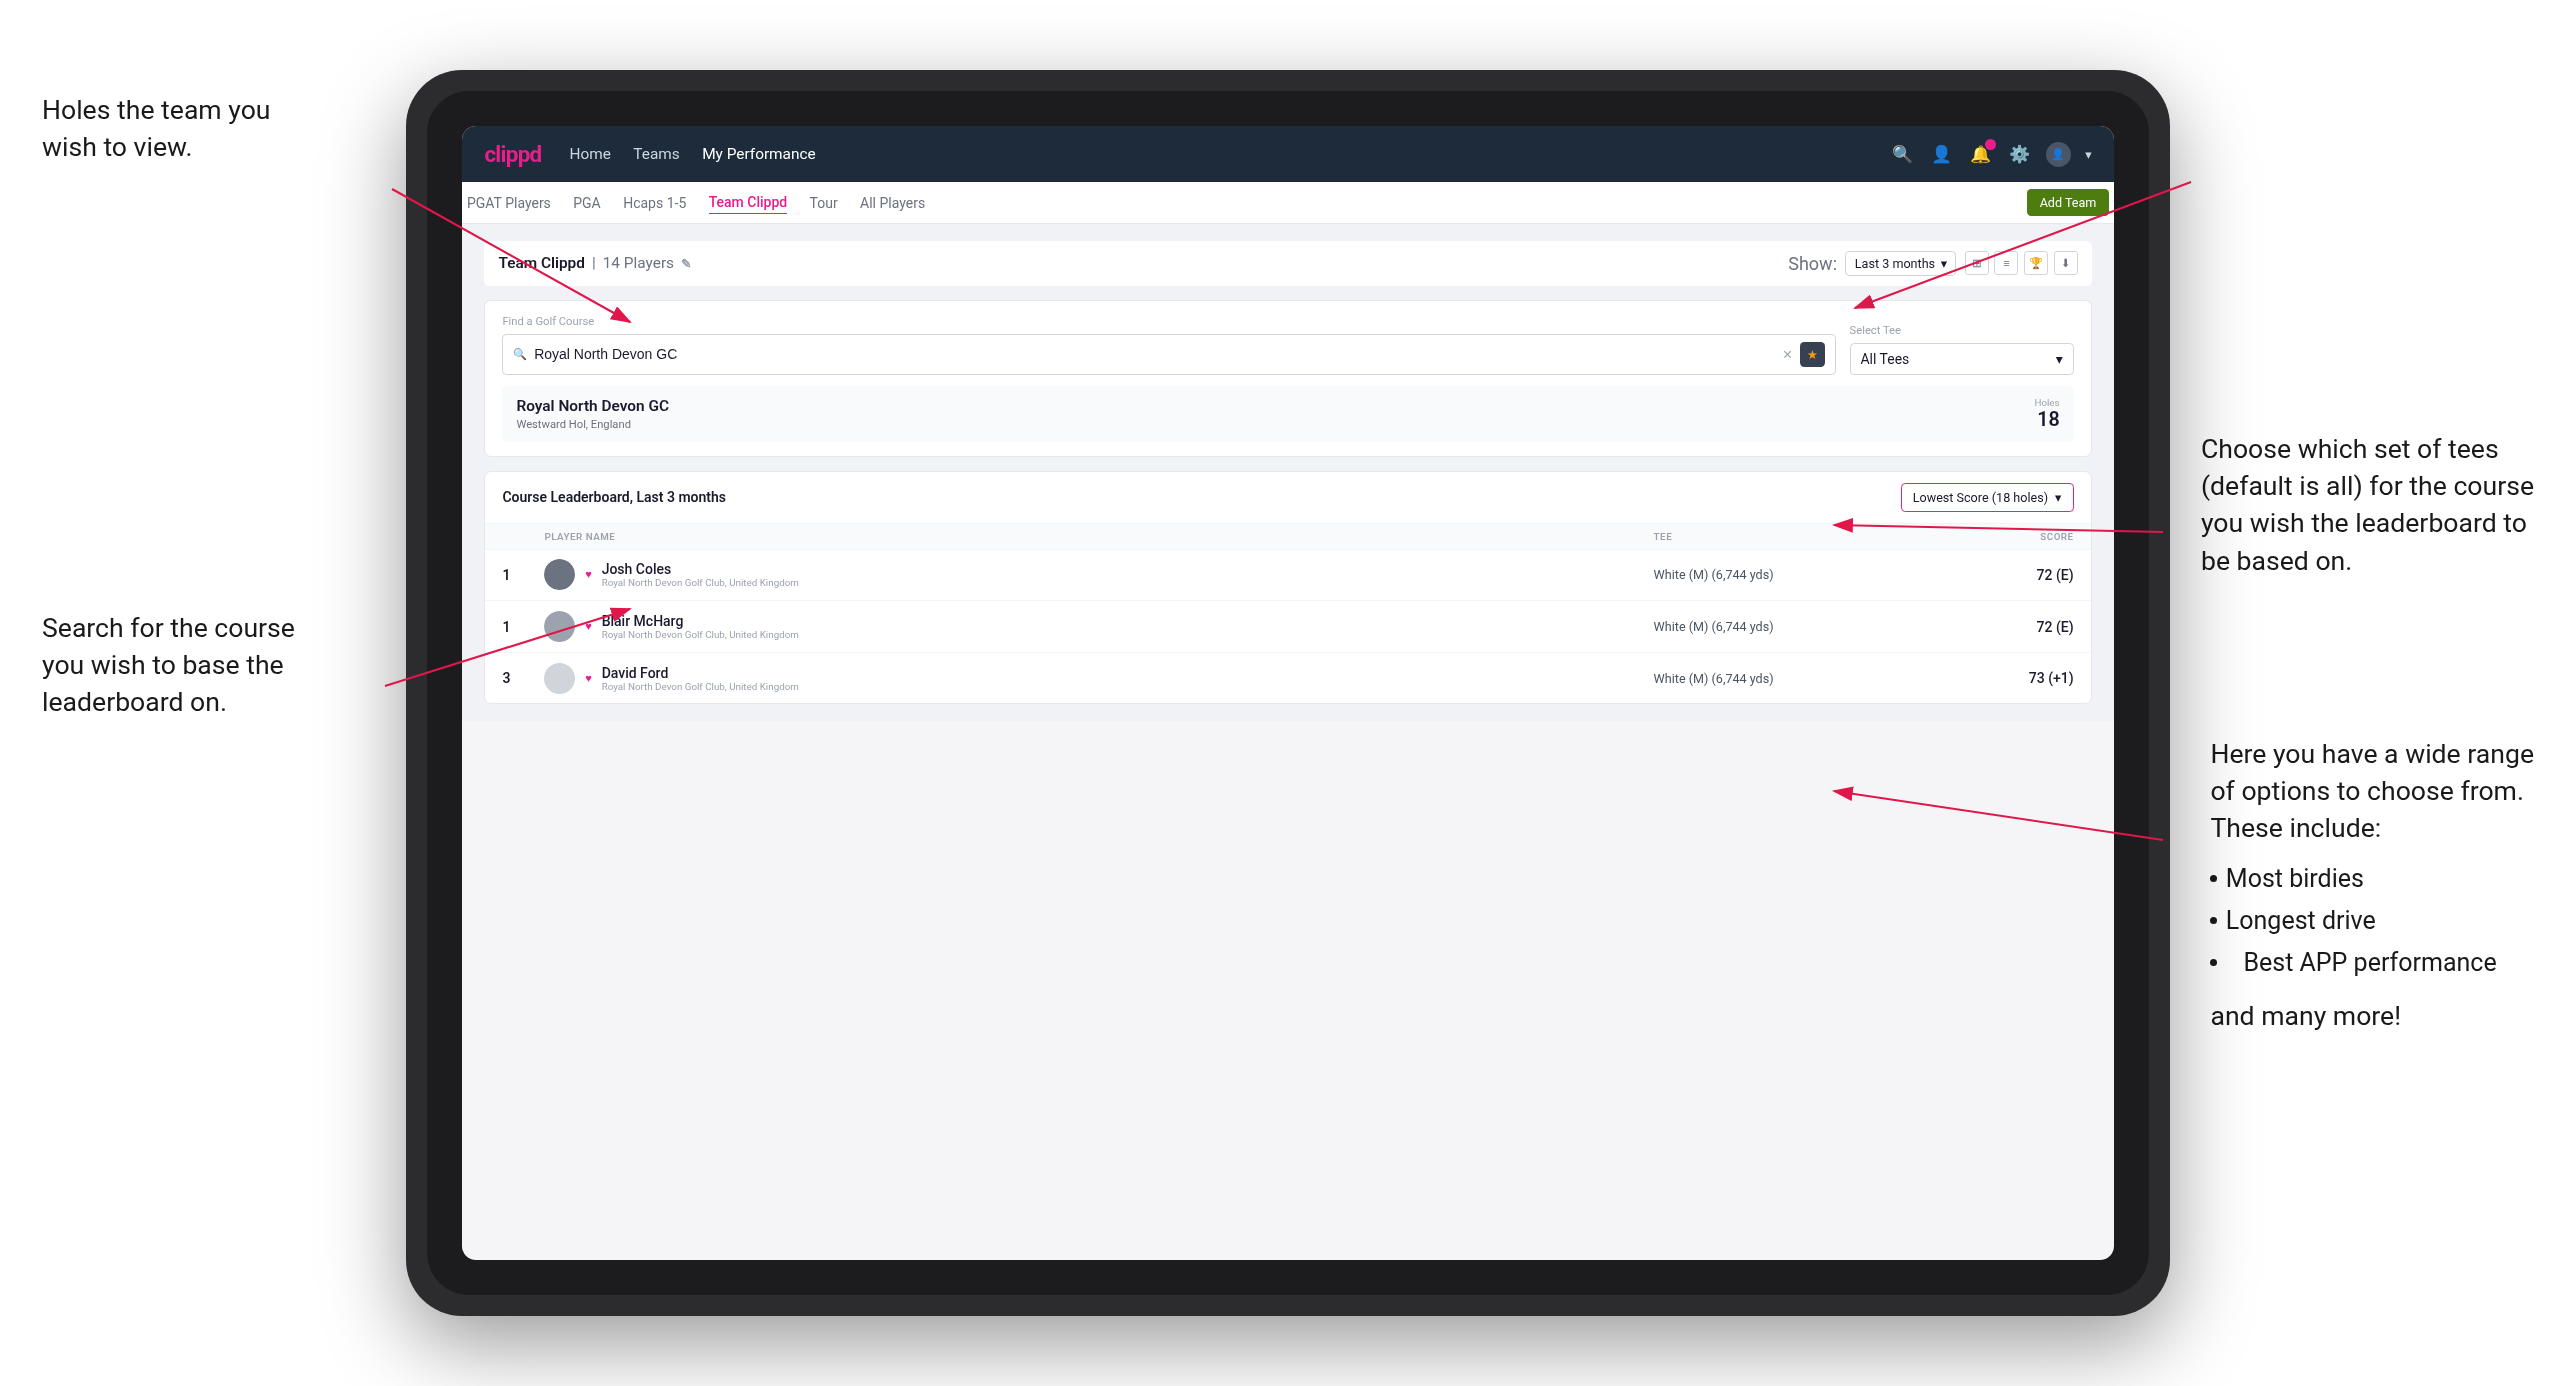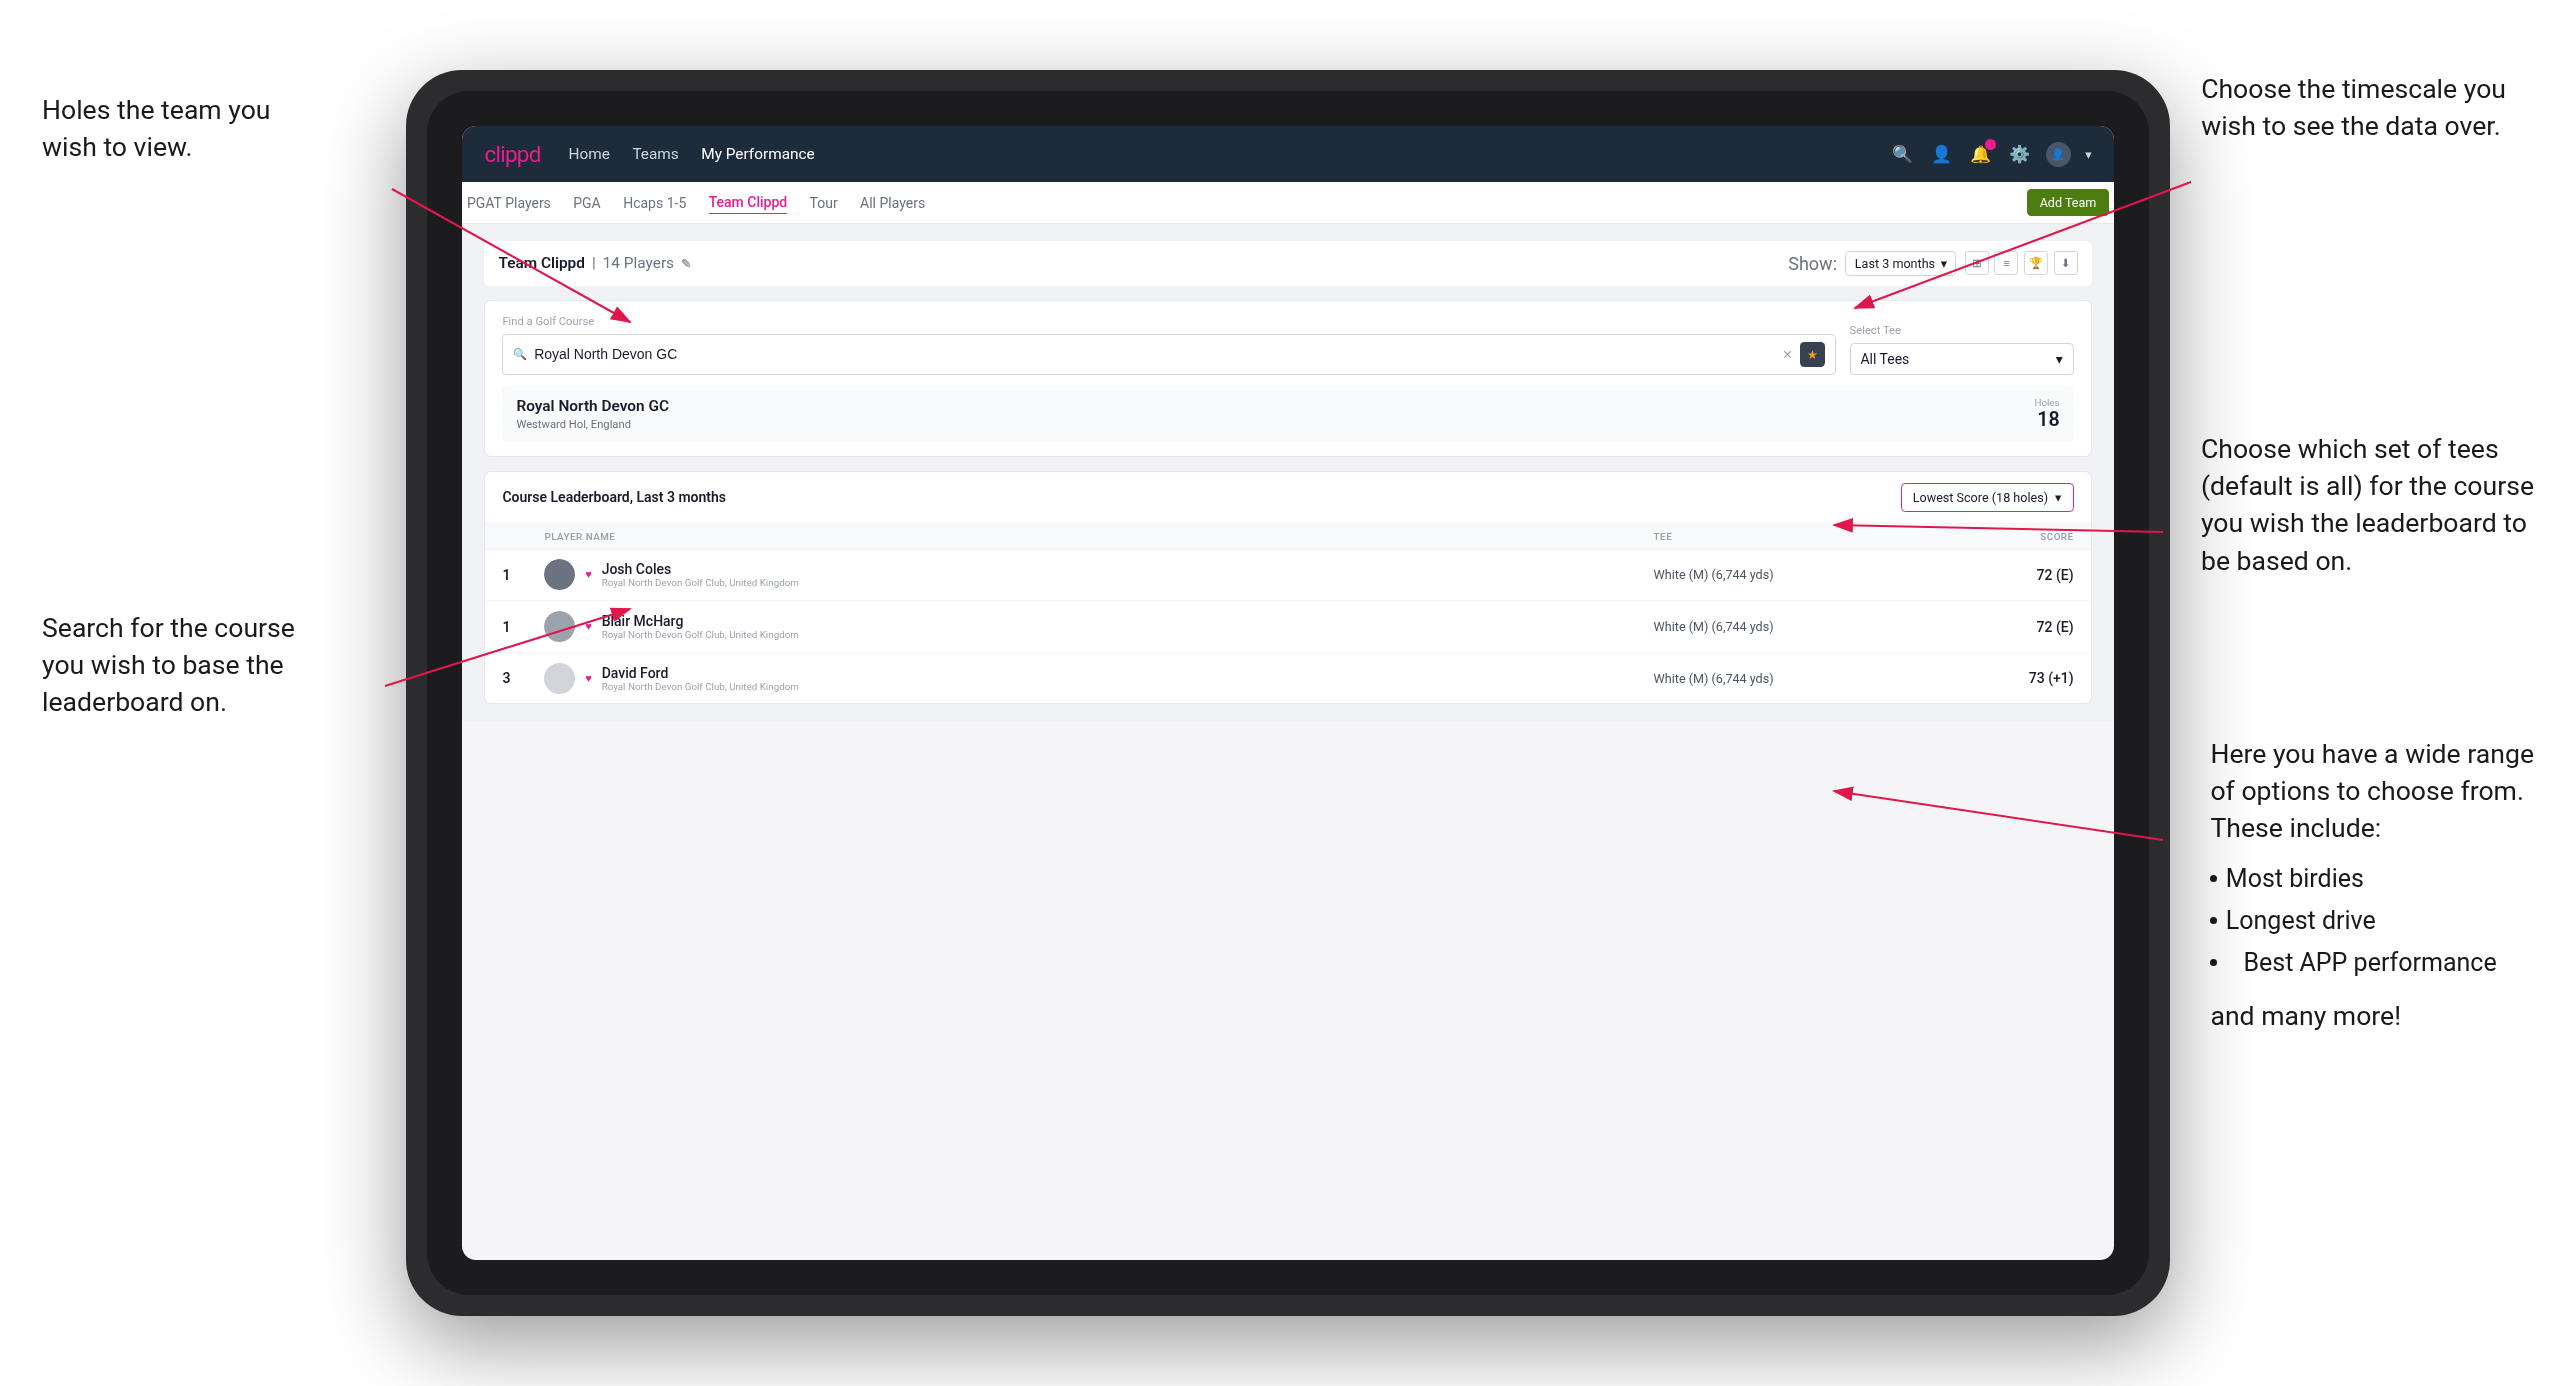--- a/index.html
+++ b/index.html
@@ -62,21 +62,21 @@
       background: #1d2b3a;
       display: flex;
       align-items: center;
       padding: 0 22.4px;
       gap: 28px;
     }
 
     .nav-logo {
       color: #e91e8c;
       font-size: 22.4px;
-      font-weight: 400;
+      font-weight: 700;
       letter-spacing: -0.7px;
     }
 
     .nav-links {
       display: flex;
       gap: 22.4px;
       align-items: center;
       flex: 1;
     }
 
@@ -478,24 +478,20 @@
 </head>
 <body>
 
 <div style="position: relative; width: 2576px; height: 1386px; background: #ffffff;">
 
   <div class="annotation" style="left: 42px; top: 91px;">
     <span>Holes the team you</span><br>
     <span>wish to view.</span>
   </div>
 
-  <div class="annotation" style="right: 70px; top: 70px; text-align: left; max-width: 350px;">
-    <span>Choose the timescale you</span><br>
-    <span>wish to see the data over.</span>
-  </div>
 
   <div class="annotation" style="right: 42px; top: 430px; text-align: left; max-width: 392px;">
     <span>Choose which set of tees</span><br>
     <span>(default is all) for the course</span><br>
     <span>you wish the leaderboard to</span><br>
     <span>be based on.</span>
   </div>
 
   <div class="annotation" style="left: 42px; top: 609px; max-width: 308px;">
     <span>Search for the course</span><br>

